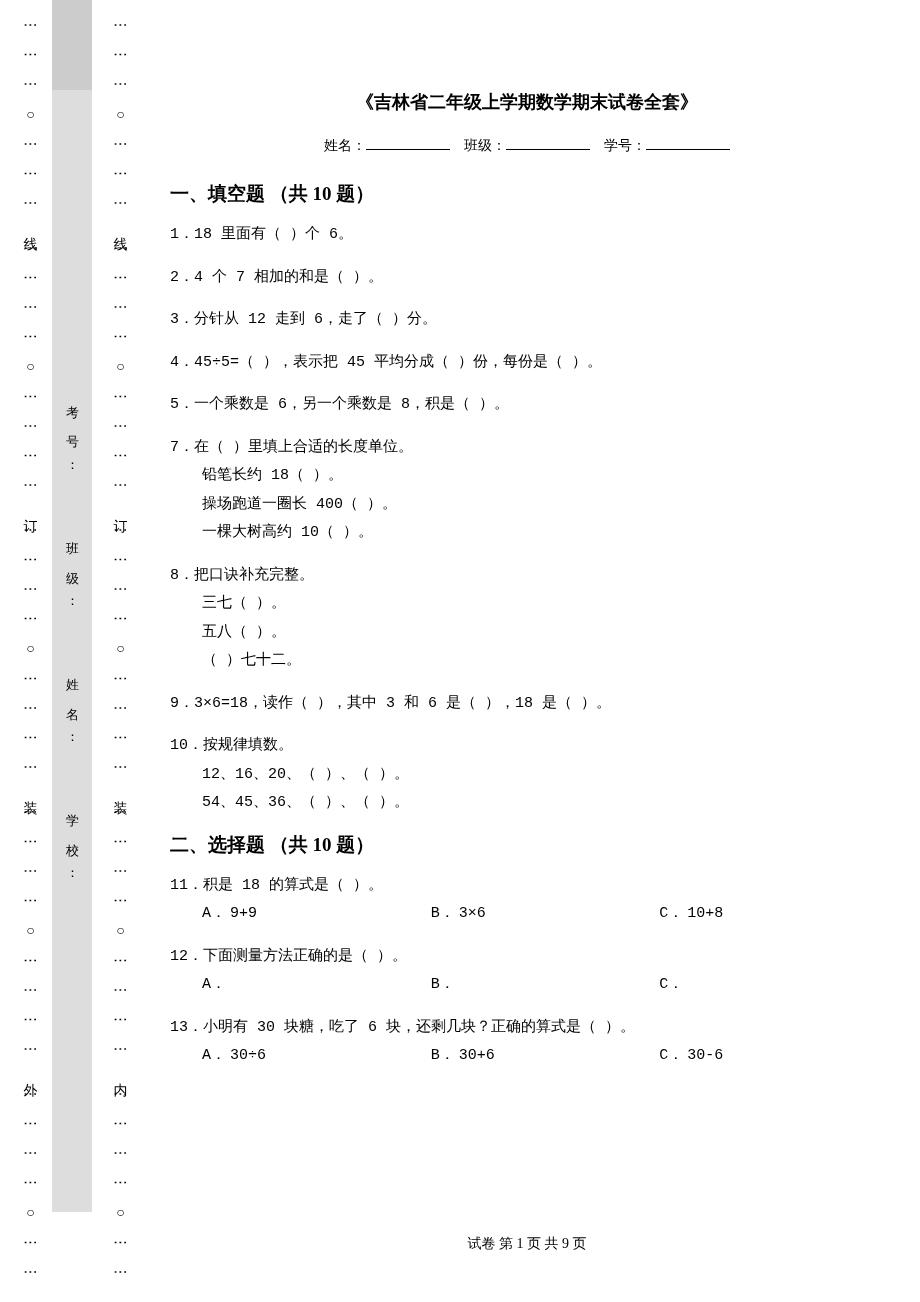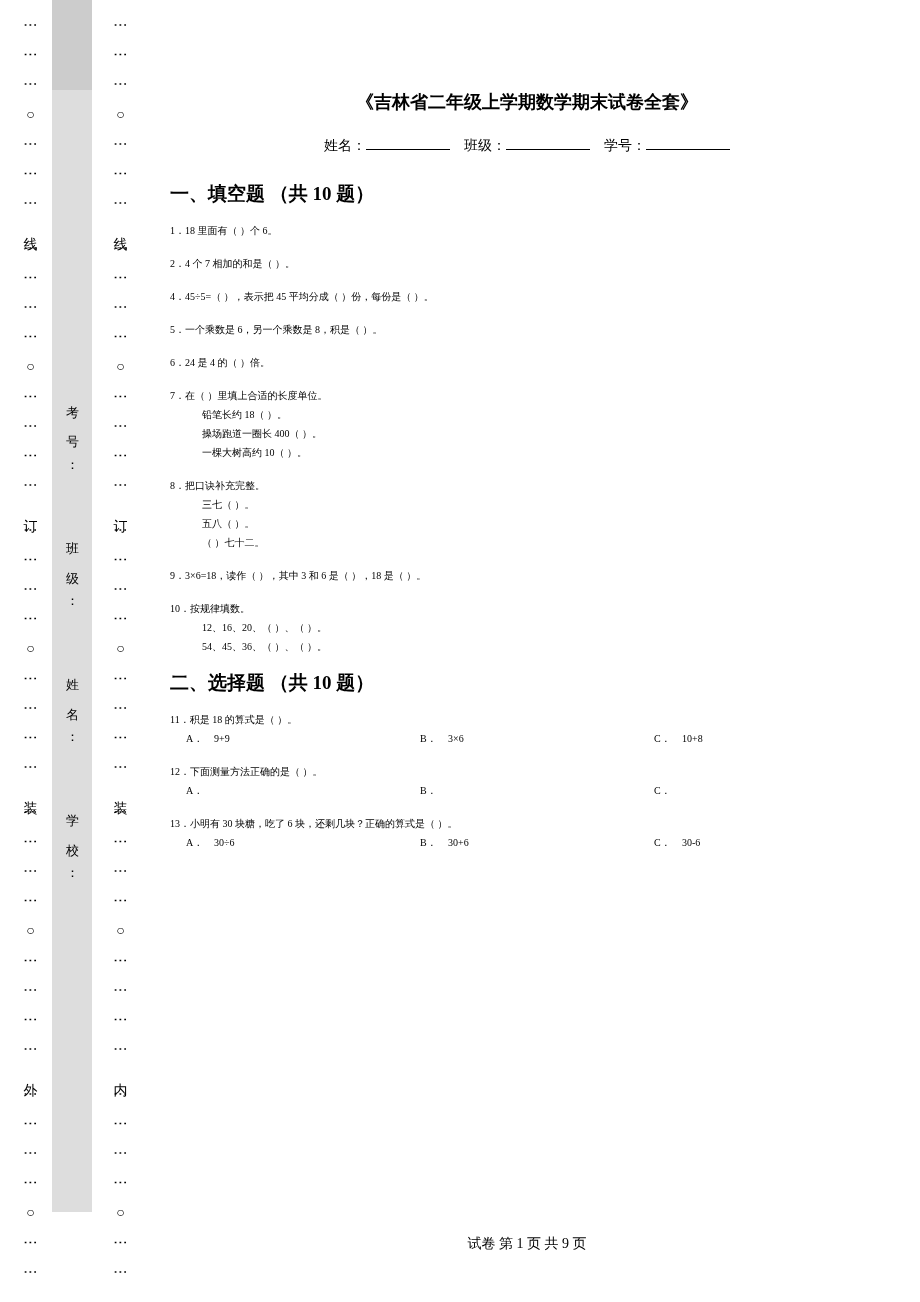--- a/index.html
+++ b/index.html
@@ -70,24 +70,24 @@
     margin-bottom: 26px;
   }
   .blank { display: inline-block; border-bottom: 1px solid #000; width: 84px; height: 14px; vertical-align: baseline; }
 
   .section-heading {
     font-weight: bold;
     font-size: 19px;
     margin: 12px 0 14px 0;
   }
 
-  .q { margin: 0 0 14px 0; line-height: 1.9; font-size: 10px; }
+  .q { margin: 0 0 14px 0; line-height: 1.9; font-size: 15px; font-family: Liberation Mono, monospace; }
   .q .sub { margin-left: 32px; }
 
-  .opts { display: flex; margin-left: 16px; gap: 4px; }
+  .opts { display: flex; margin-left: 32px; gap: 4px; }
   .opts .opt { flex: 1; }
   .opts .lbl { display: inline-block; width: 28px; }
 
   .footer {
     position: absolute;
     left: 170px;
     right: 36px;
     bottom: 49px;
     text-align: center;
     font-size: 14px;
@@ -111,23 +111,23 @@
     &nbsp;&nbsp;
     <span>班级：</span><span class="blank"></span>
     &nbsp;&nbsp;
     <span>学号：</span><span class="blank"></span>
   </div>
 
   <div class="section-heading">一、填空题 （共 10 题）</div>
 
   <div class="q">1．18 里面有（  ）个 6。</div>
   <div class="q">2．4 个 7 相加的和是（  ）。</div>
+  <div class="q">3．分针从 12 走到 6，走了（  ）分。</div>
   <div class="q">4．45÷5=（  ），表示把 45 平均分成（  ）份，每份是（  ）。</div>
   <div class="q">5．一个乘数是 6，另一个乘数是 8，积是（  ）。</div>
-  <div class="q">6．24 是 4 的（  ）倍。</div>
 
   <div class="q">
     <div>7．在（  ）里填上合适的长度单位。</div>
     <div class="sub">铅笔长约 18（  ）。</div>
     <div class="sub">操场跑道一圈长 400（  ）。</div>
     <div class="sub">一棵大树高约 10（  ）。</div>
   </div>
 
   <div class="q">
     <div>8．把口诀补充完整。</div>

